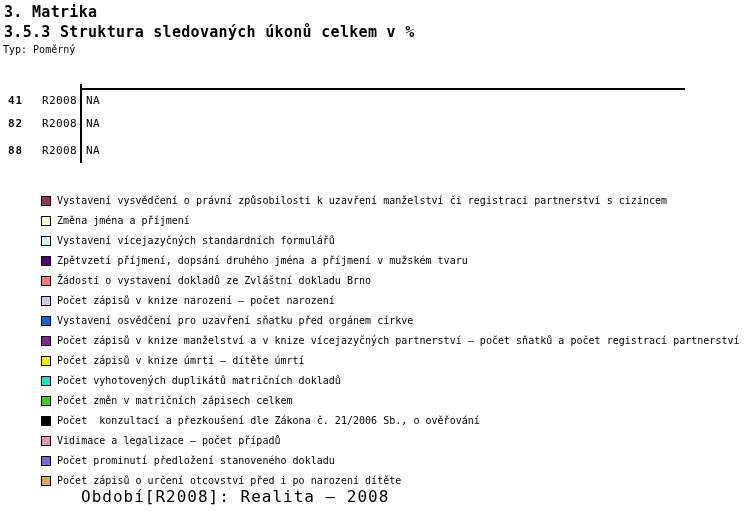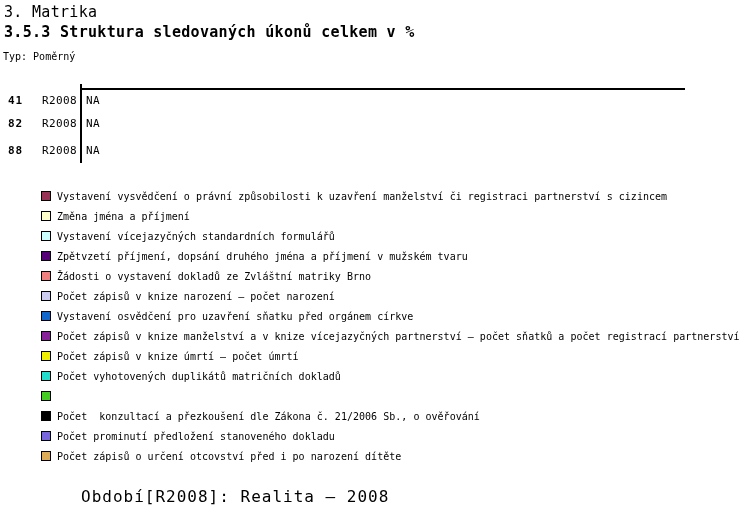--- a/index.html
+++ b/index.html
@@ -1,33 +1,33 @@
 <!DOCTYPE html>
 <html><head>
 <meta charset="utf-8">
 <style>
   * { margin:0; padding:0; box-sizing:border-box; }
   html,body { width:750px; height:514px; background:#ffffff; overflow:hidden; }
   body { position:relative; font-family:"DejaVu Sans Mono", monospace; color:#000; }
 
-  .title1 { position:absolute; left:4px; top:3px;  font-size:15px; font-weight:normal; letter-spacing:0.3px; white-space:pre; }
+  .title1 { position:absolute; left:4px; top:3px;  font-size:15px; font-weight:bold; letter-spacing:0.3px; white-space:pre; }
   .title2 { position:absolute; left:4px; top:23px; font-size:15px; font-weight:bold; letter-spacing:0.3px; white-space:pre; }
-  .typ    { position:absolute; left:3px; top:44px; font-size:10px; white-space:pre;margin-top:7px; }
+  .typ    { position:absolute; left:3px; top:44px; font-size:10px; white-space:pre; }
 
   .axis-h { position:absolute; left:80px; top:88px; width:605px; height:2px; background:#000; }
   .axis-v { position:absolute; left:80px; top:84px; width:2px; height:79px; background:#000; }
 
   .chart-row { position:absolute; left:0; width:670px; height:14px; font-size:11px; }
   .chart-row .code   { position:absolute; left:8px;  font-weight:bold; letter-spacing:1px; }
   .chart-row .series { position:absolute; left:42px; letter-spacing:0.4px; }
   .chart-row .value  { position:absolute; left:86px; letter-spacing:0.4px; }
   .row-0 { top:94px; } .row-1 { top:117px; } .row-2 { top:144px; }
 
   .legend { position:absolute; left:41px; top:186px; }
-  .legend-item { height:20px; display:flex; align-items:center; }
+  .legend-item { height:20px; display:flex; align-items:flex-end; }
   .swatch { width:10px; height:10px; border:1px solid #000; flex:0 0 10px; margin-top:0; }
   .legend-label { margin-left:6px; font-size:10px; line-height:11px; white-space:pre; letter-spacing:0.02px; }
 
   .footer { position:absolute; left:81px; top:487px; font-size:16px; letter-spacing:1px; white-space:pre; }
 </style>
 </head>
 <body>
 
 <div class="title1">3. Matrika</div>
 <div class="title2">3.5.3 Struktura sledovaných úkonů celkem v %</div>
@@ -64,48 +64,53 @@
   <div class="legend-item">
     <span class="swatch" style="background-color: rgb(204, 255, 255);"></span>
     <span class="legend-label">Vystavení vícejazyčných standardních formulářů</span>
   </div>
   <div class="legend-item">
     <span class="swatch" style="background-color: rgb(85, 0, 119);"></span>
     <span class="legend-label">Zpětvzetí příjmení, dopsání druhého jména a příjmení v mužském tvaru</span>
   </div>
   <div class="legend-item">
     <span class="swatch" style="background-color: rgb(240, 128, 128);"></span>
-    <span class="legend-label">Žádosti o vystavení dokladů ze Zvláštní matriky Brno</span>
+    <span class="legend-label">Žádosti o vystavení dokladů ze Zvláštní dokladu Brno</span>
   </div>
   <div class="legend-item">
     <span class="swatch" style="background-color: rgb(204, 204, 240);"></span>
     <span class="legend-label">Počet zápisů v knize narození – počet narození</span>
   </div>
   <div class="legend-item">
     <span class="swatch" style="background-color: rgb(17, 102, 204);"></span>
     <span class="legend-label">Vystavení osvědčení pro uzavření sňatku před orgánem církve</span>
   </div>
   <div class="legend-item">
     <span class="swatch" style="background-color: rgb(136, 34, 153);"></span>
     <span class="legend-label">Počet zápisů v knize manželství a v knize vícejazyčných partnerství – počet sňatků a počet registrací partnerství</span>
   </div>
   <div class="legend-item">
     <span class="swatch" style="background-color: rgb(238, 238, 0);"></span>
-    <span class="legend-label">Počet zápisů v knize úmrtí – počet úmrtí</span>
+    <span class="legend-label">Počet zápisů v knize úmrtí – dítěte úmrtí</span>
   </div>
   <div class="legend-item">
     <span class="swatch" style="background-color: rgb(34, 221, 204);"></span>
     <span class="legend-label">Počet vyhotovených duplikátů matričních dokladů</span>
   </div>
   <div class="legend-item">
     <span class="swatch" style="background-color: rgb(68, 204, 34);"></span>
+    <span class="legend-label">Počet změn v matričních zápisech celkem</span>
   </div>
   <div class="legend-item">
     <span class="swatch" style="background-color: rgb(0, 0, 0);"></span>
     <span class="legend-label">Počet  konzultací a přezkoušení dle Zákona č. 21/2006 Sb., o ověřování</span>
+  </div>
+  <div class="legend-item">
+    <span class="swatch" style="background-color: rgb(230, 154, 171);"></span>
+    <span class="legend-label">Vidimace a legalizace – počet případů</span>
   </div>
   <div class="legend-item">
     <span class="swatch" style="background-color: rgb(119, 102, 221);"></span>
     <span class="legend-label">Počet prominutí předložení stanoveného dokladu</span>
   </div>
   <div class="legend-item">
     <span class="swatch" style="background-color: rgb(221, 170, 85);"></span>
     <span class="legend-label">Počet zápisů o určení otcovství před i po narození dítěte</span>
   </div>
 </div>

